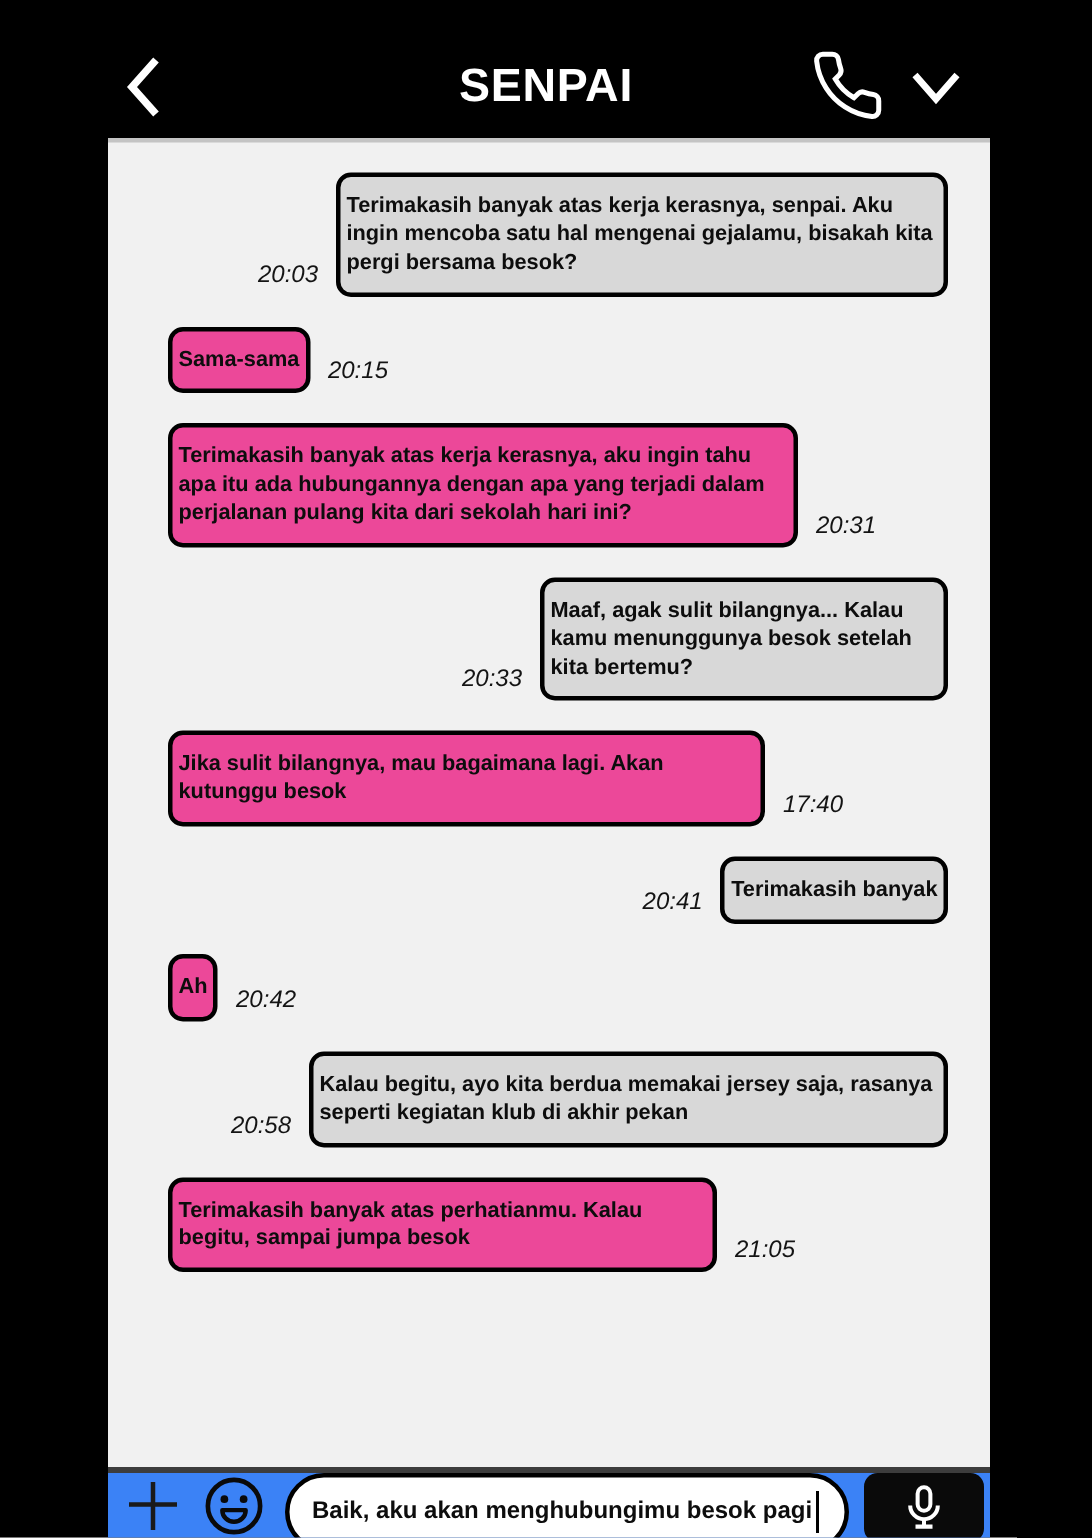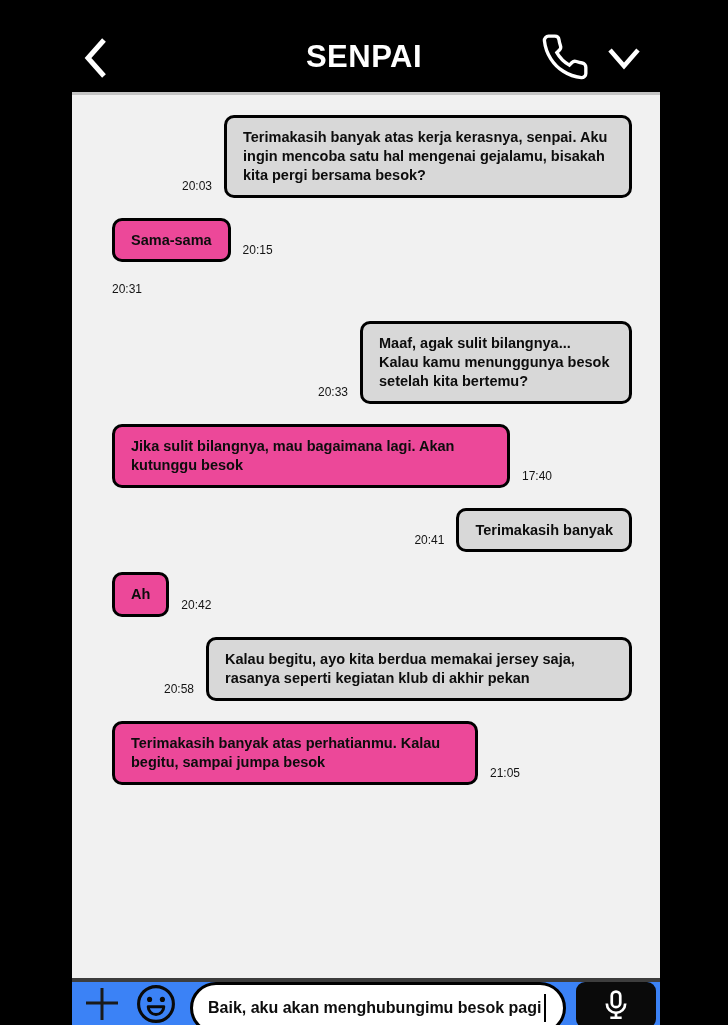--- a/index.html
+++ b/index.html
@@ -34,26 +34,26 @@
     border-top: 3px solid #c4c4c4;
     border-bottom: 4px solid #3d3d3d;
     padding: 20px 28px 0 40px;
     display: flex; flex-direction: column; gap: 20px;
     overflow: hidden;
   }
   .msg-row { display: flex; align-items: flex-end; gap: 12px; }
   .msg-row.right { justify-content: flex-end; }
   .bubble {
     border: 3px solid #000; border-radius: 10px;
-    padding: 10px 16px;
+    padding: 10px 4px;
     font-weight: bold; font-size: 14.5px; line-height: 1.3; color: #0d0d0d;
   }
   .bubble.sent { background: #d8d8d8; }
   .bubble.received { background: #ec4899; }
-  .time { font-size: 12px; color: #141414; margin-bottom: 5px; flex-shrink: 0; white-space: nowrap; }
+  .time { font-size: 16px; color: #141414; margin-bottom: 5px; flex-shrink: 0; white-space: nowrap; font-style: italic; }
 
   
   .composer {
     width: 588px; height: 65px; background: #3b82f6;
     display: flex; 
   }
   .plus-btn { width: 40px; height: 44px; margin-left: 10px; flex-shrink: 0; cursor: pointer; }
   .emoji-btn { width: 44px; height: 44px; margin-left: 12px; flex-shrink: 0; cursor: pointer; }
   .input-pill {
     flex: 1; height: 52px; margin-left: 12px;
@@ -104,20 +104,21 @@
         <span class="time">20:03</span>
         <div class="bubble sent" style="max-width:408px">Terimakasih banyak atas kerja kerasnya, senpai. Aku ingin mencoba satu hal mengenai gejalamu, bisakah kita pergi bersama besok?</div>
       </div>
 
       <div class="msg-row left">
         <div class="bubble received">Sama-sama</div>
         <span class="time">20:15</span>
       </div>
 
       <div class="msg-row left">
+        <div class="bubble received" style="max-width:420px">Terimakasih banyak atas kerja kerasnya, aku ingin tahu apa itu ada hubungannya dengan apa yang terjadi dalam perjalanan pulang kita dari sekolah hari ini?</div>
         <span class="time">20:31</span>
       </div>
 
       <div class="msg-row right">
         <span class="time">20:33</span>
         <div class="bubble sent" style="max-width:272px">Maaf, agak sulit bilangnya... Kalau kamu menunggunya besok setelah kita bertemu?</div>
       </div>
 
       <div class="msg-row left">
         <div class="bubble received" style="max-width:398px">Jika sulit bilangnya, mau bagaimana lagi. Akan kutunggu besok</div>

